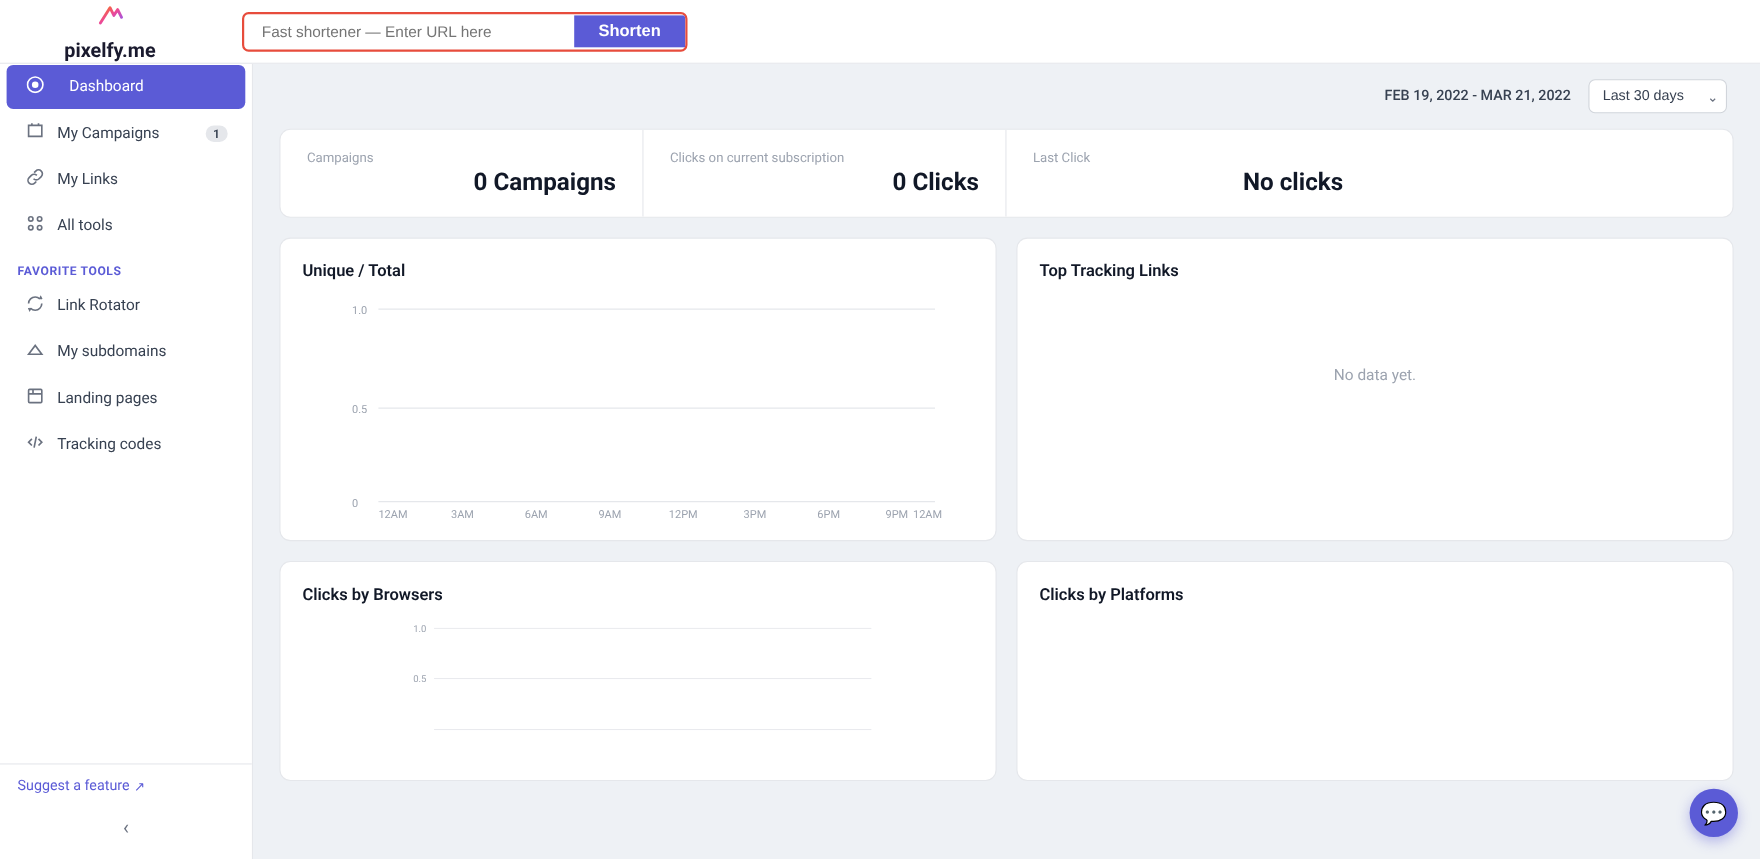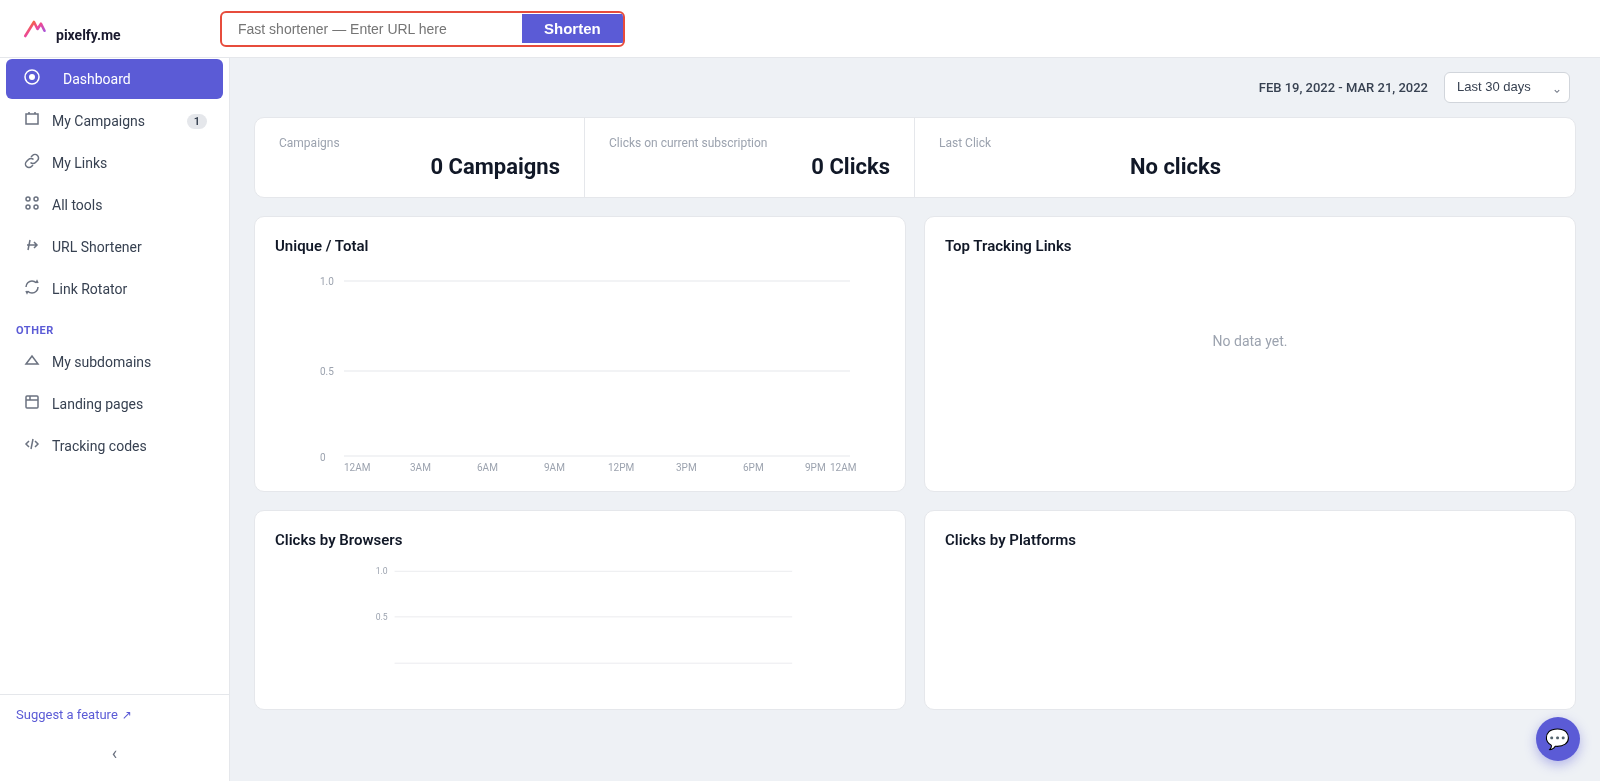--- a/index.html
+++ b/index.html
@@ -11,26 +11,27 @@
       background: #fff;
       display: flex;
       align-items: center;
       padding: 0 20px;
       border-bottom: 1px solid #e5e7eb;
       flex-shrink: 0;
       z-index: 10;
     }
     .logo {
       display: flex;
-      align-items: flex-end;
+      align-items: center;
       gap: 8px;
-      font-size: 14px;
+      font-size: 18px;
       font-weight: 700;
       color: #1a1a2e;
       min-width: 160px;
+      flex-direction: column;
     }
     .logo-icon {
       width: 28px;
       height: 28px;
     }
     .url-shortener-bar {
       display: flex;
       align-items: center;
       border: 2px solid #e74c3c;
       border-radius: 6px;
@@ -342,44 +343,35 @@
         <svg width="16" height="16" viewBox="0 0 16 16" fill="none" stroke="#6b7280" stroke-width="1.5">
             <circle cx="4" cy="4" r="2"></circle>
             <circle cx="12" cy="4" r="2"></circle>
             <circle cx="4" cy="12" r="2"></circle>
             <circle cx="12" cy="12" r="2"></circle>
           </svg>
       </span>
       <span>All tools</span>
     </div>
 
-
-    <div class="sidebar-item">
-      <span class="sidebar-icon">
-        <svg width="16" height="16" viewBox="0 0 16 16" fill="none" stroke="#6b7280" stroke-width="1.5">
-            <path d="M3 8h10M10 5l3 3-3 3"></path>
-            <path d="M6 3 L4 13"></path>
-          </svg>
-      </span>
-      <span>URL Shortener</span>
-    </div>
+    <div class="sidebar-section-title">FAVORITE TOOLS</div>
+
 
     <div class="sidebar-item">
       <span class="sidebar-icon">
         <svg width="16" height="16" viewBox="0 0 16 16" fill="none" stroke="#6b7280" stroke-width="1.5">
             <path d="M2 8a6 6 0 0 1 6-6 6 6 0 0 1 4.2 1.8"></path>
             <path d="M14 8a6 6 0 0 1-6 6 6 6 0 0 1-4.2-1.8"></path>
             <path d="M12 4l1-2 1 2"></path>
             <path d="M4 12l-1 2-1-2"></path>
           </svg>
       </span>
       <span>Link Rotator</span>
     </div>
 
-    <div class="sidebar-section-title">OTHER</div>
 
     <div class="sidebar-item">
       <span class="sidebar-icon">
         <svg width="16" height="16" viewBox="0 0 16 16" fill="none" stroke="#6b7280" stroke-width="1.5">
             <path d="M2 12 L8 4 L14 12 Z"></path>
           </svg>
       </span>
       <span>My subdomains</span>
     </div>
 

